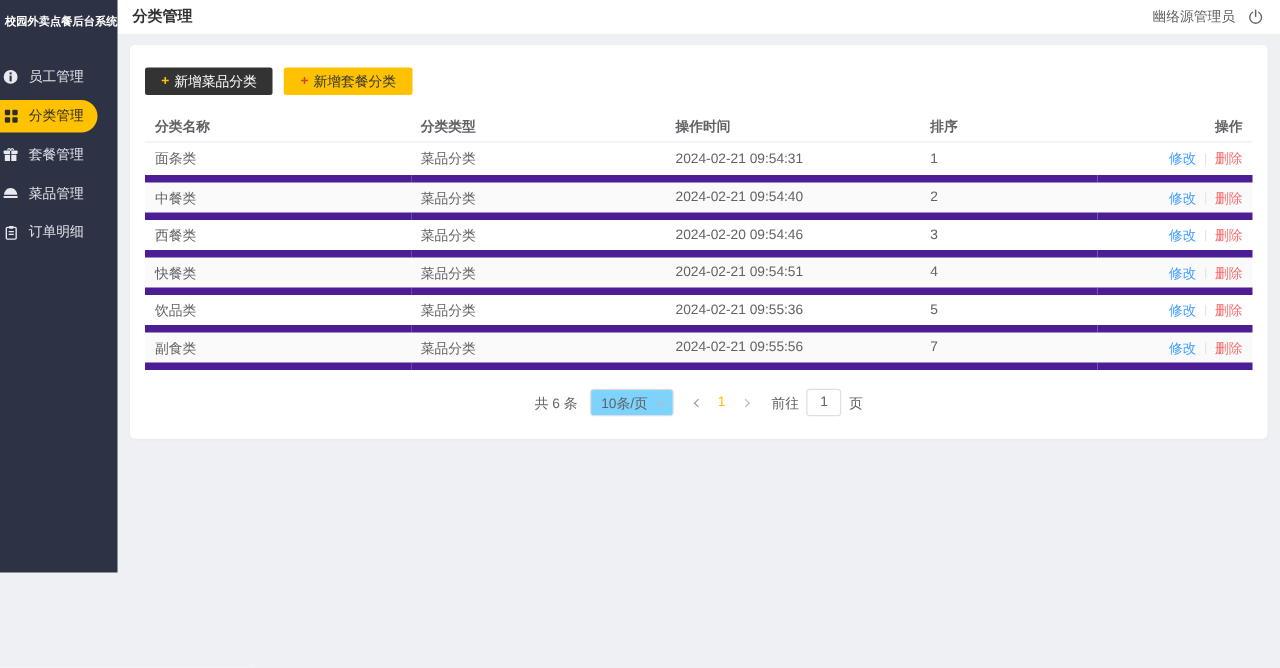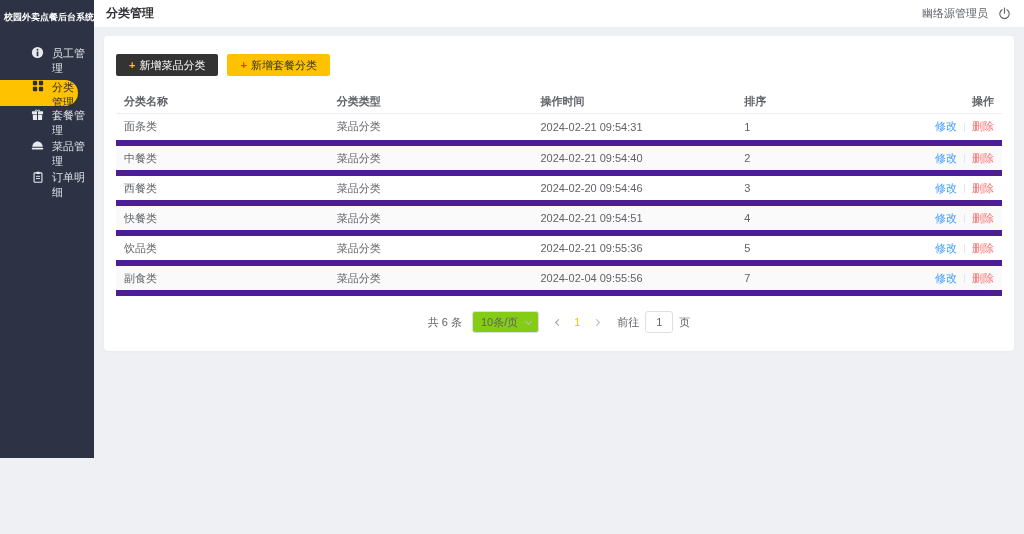--- a/index.html
+++ b/index.html
@@ -5,21 +5,21 @@
   * { margin:0; padding:0; box-sizing:border-box; }
   html,body { width:1024px; height:534px; overflow:hidden;
     font-family:"Liberation Sans","DejaVu Sans",sans-serif; background:#eef0f4; }
 
   
   .sidebar { position:absolute; left:0; top:0; width:94px; height:458px;
     background:#2d3345; z-index:2; }
   .logo { color:#ffffff; font-size:9px; font-weight:bold; letter-spacing:0;
     padding:11px 4px 0 4px; text-align:center; white-space:nowrap; }
   .nav { margin-top:22px; }
-  .nav-item { height:31px; display:flex; align-items:flex-start; padding-left:31px;
+  .nav-item { height:31px; display:flex; align-items:center; padding-left:2px;
     color:#dfe1e6; font-size:11px; cursor:pointer; position:relative; }
   .nav-item .nav-icon { width:13px; height:13px; margin-right:8px; display:flex;
     align-items:center; justify-content:center; color:#e8eaf0; flex:0 0 13px; }
   .nav-item.active { background:#ffc200; width:78px; height:26px; margin:2.5px 0;
     border-radius:0 14px 14px 0; color:#2d2d2d; }
   .nav-item.active .nav-icon { color:#2d2d2d; }
 
   
   .main { position:absolute; left:94px; top:0; width:930px; height:534px; }
   .topbar { height:28px; background:#ffffff; display:flex; align-items:center;
@@ -57,21 +57,21 @@
   .link-edit { color:#409eff; cursor:pointer; text-decoration:none; }
   .link-delete { color:#f56c6c; cursor:pointer; text-decoration:none; }
   .action-divider { display:inline-block; width:1px; height:9px; background:#e3e6ec;
     margin:0 7px; vertical-align:middle; }
 
   
   .pagination { display:flex; align-items:center; justify-content:center;
     padding:15px 0 18px 0; font-size:11px; color:#606266; }
   .page-size { border:1px solid #dcdfe6; border-radius:3px; height:22px;
     display:flex; align-items:center; padding:0 20px 0 8px; margin:0 10px 0 10px;
-    position:relative; color:#606266; cursor:pointer; background:#84cc16; }
+    position:relative; color:#606266; cursor:pointer; background:#7dd3fc; }
   .chev { width:5px; height:5px; border-right:1px solid #b8bcc4;
     border-bottom:1px solid #b8bcc4; display:inline-block; }
   .chev-down { transform:rotate(45deg); position:absolute; right:7px; top:7px; }
   .pg-btn { width:18px; height:22px; display:flex; align-items:center;
     justify-content:center; cursor:pointer; }
   .chev-left { transform:rotate(45deg); border-right:none; border-top:none;
     border-left:1px solid #9a9ea6; border-bottom:1px solid #9a9ea6; }
   .chev-right { transform:rotate(-45deg); border-left:none; border-top:none; }
   .pg-current { width:20px; text-align:center; color:#ffbf00; cursor:pointer; }
   .goto-label { margin-left:12px; }
@@ -210,21 +210,21 @@
           <tr>
             <td>饮品类</td>
             <td>菜品分类</td>
             <td>2024-02-21 09:55:36</td>
             <td>5</td>
             <td class="col-actions"><a class="link-edit">修改</a><span class="action-divider"></span><a class="link-delete">删除</a></td>
           </tr>
           <tr>
             <td>副食类</td>
             <td>菜品分类</td>
-            <td>2024-02-04 09:55:56</td>
+            <td>2024-02-21 09:55:56</td>
             <td>7</td>
             <td class="col-actions"><a class="link-edit">修改</a><span class="action-divider"></span><a class="link-delete">删除</a></td>
           </tr>
         </tbody>
       </table>
 
       <div class="pagination">
         <span>共 6 条</span>
         <div class="page-size">
           <span>10条/页</span>

